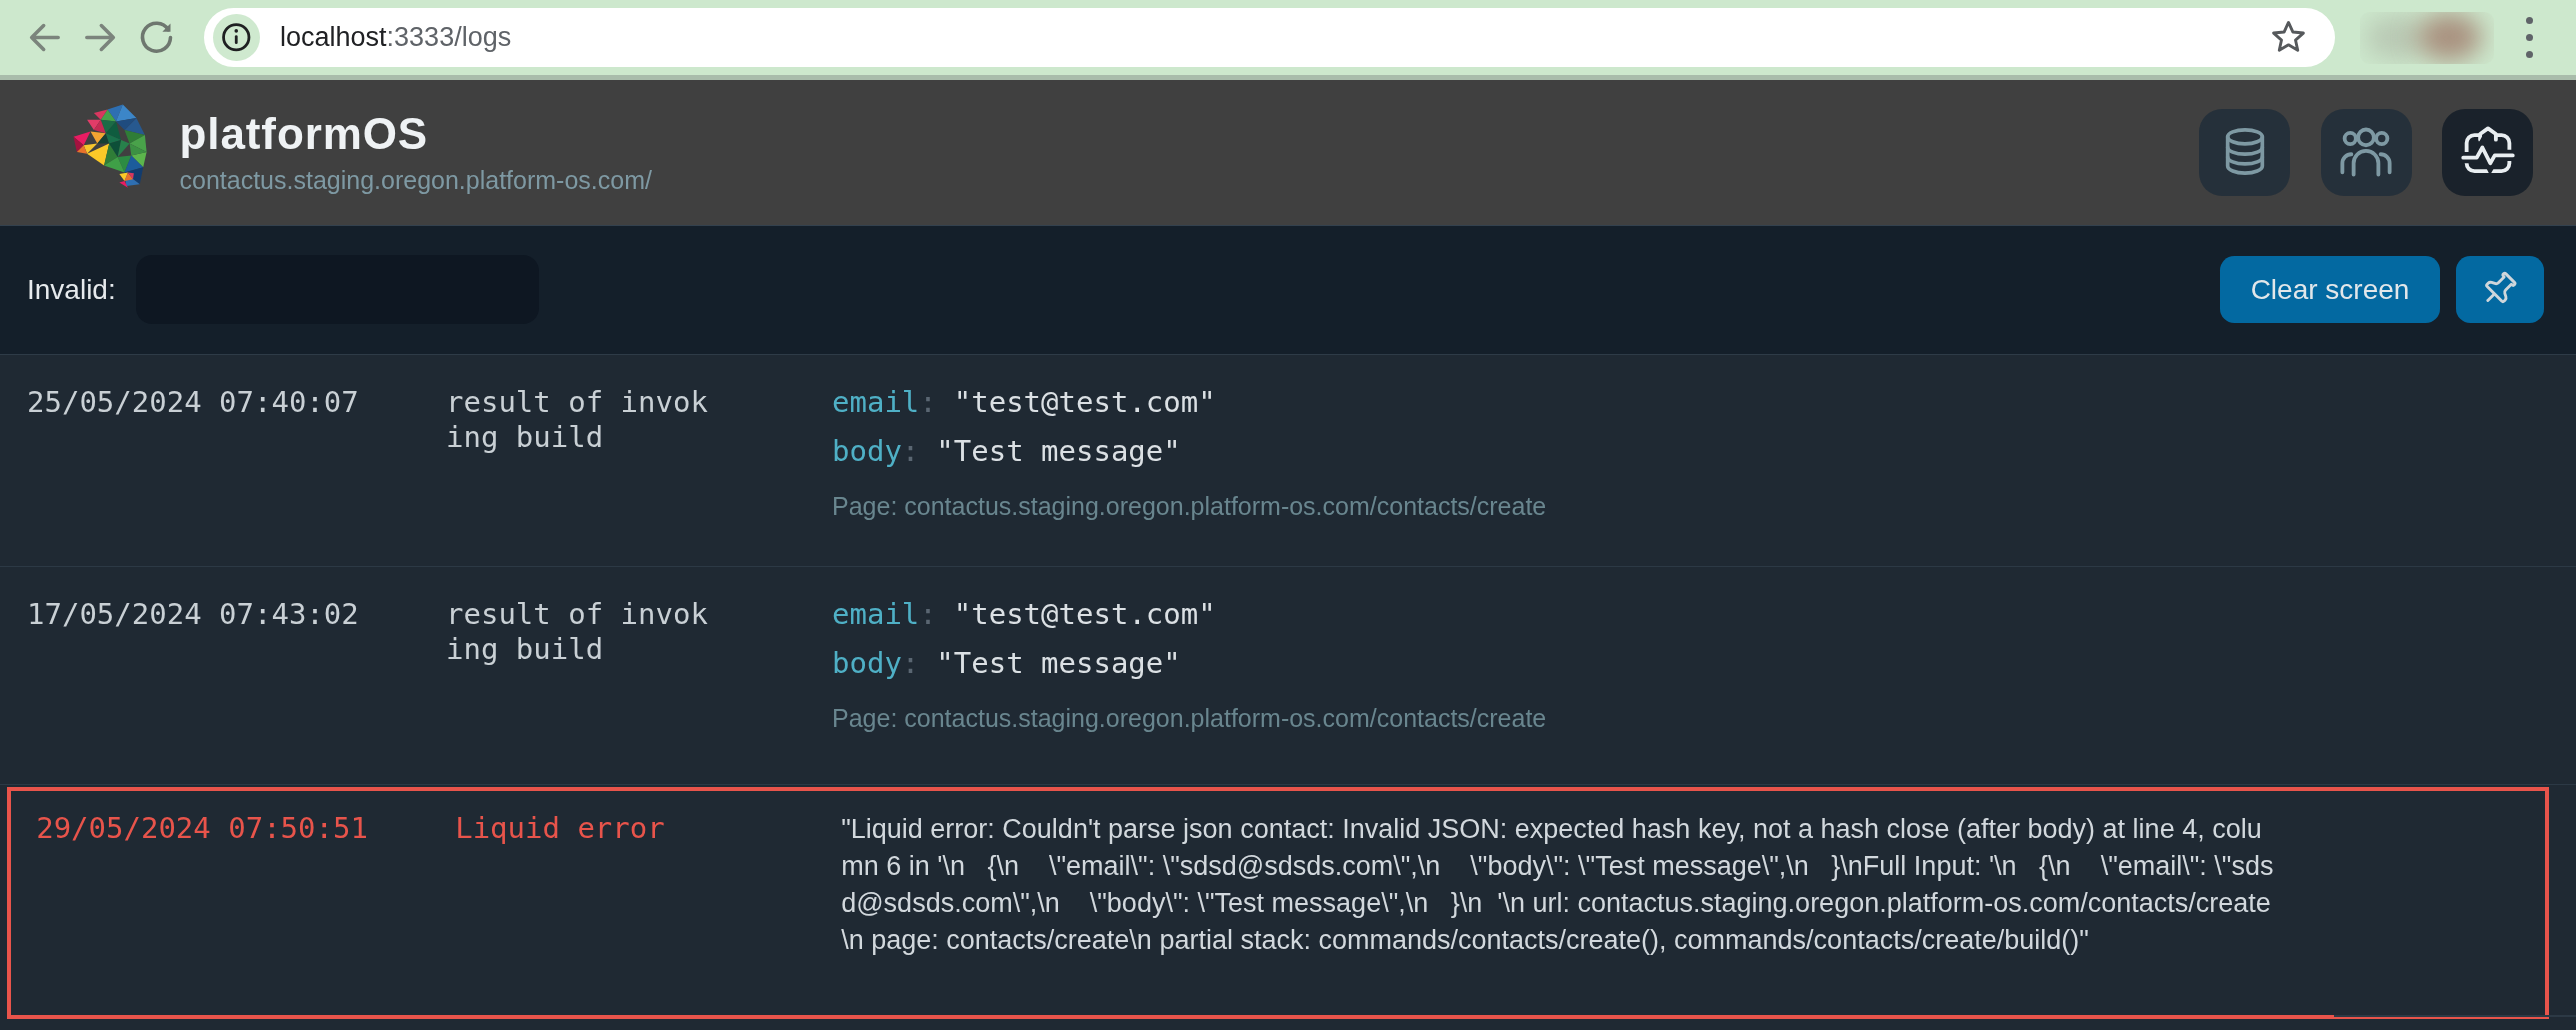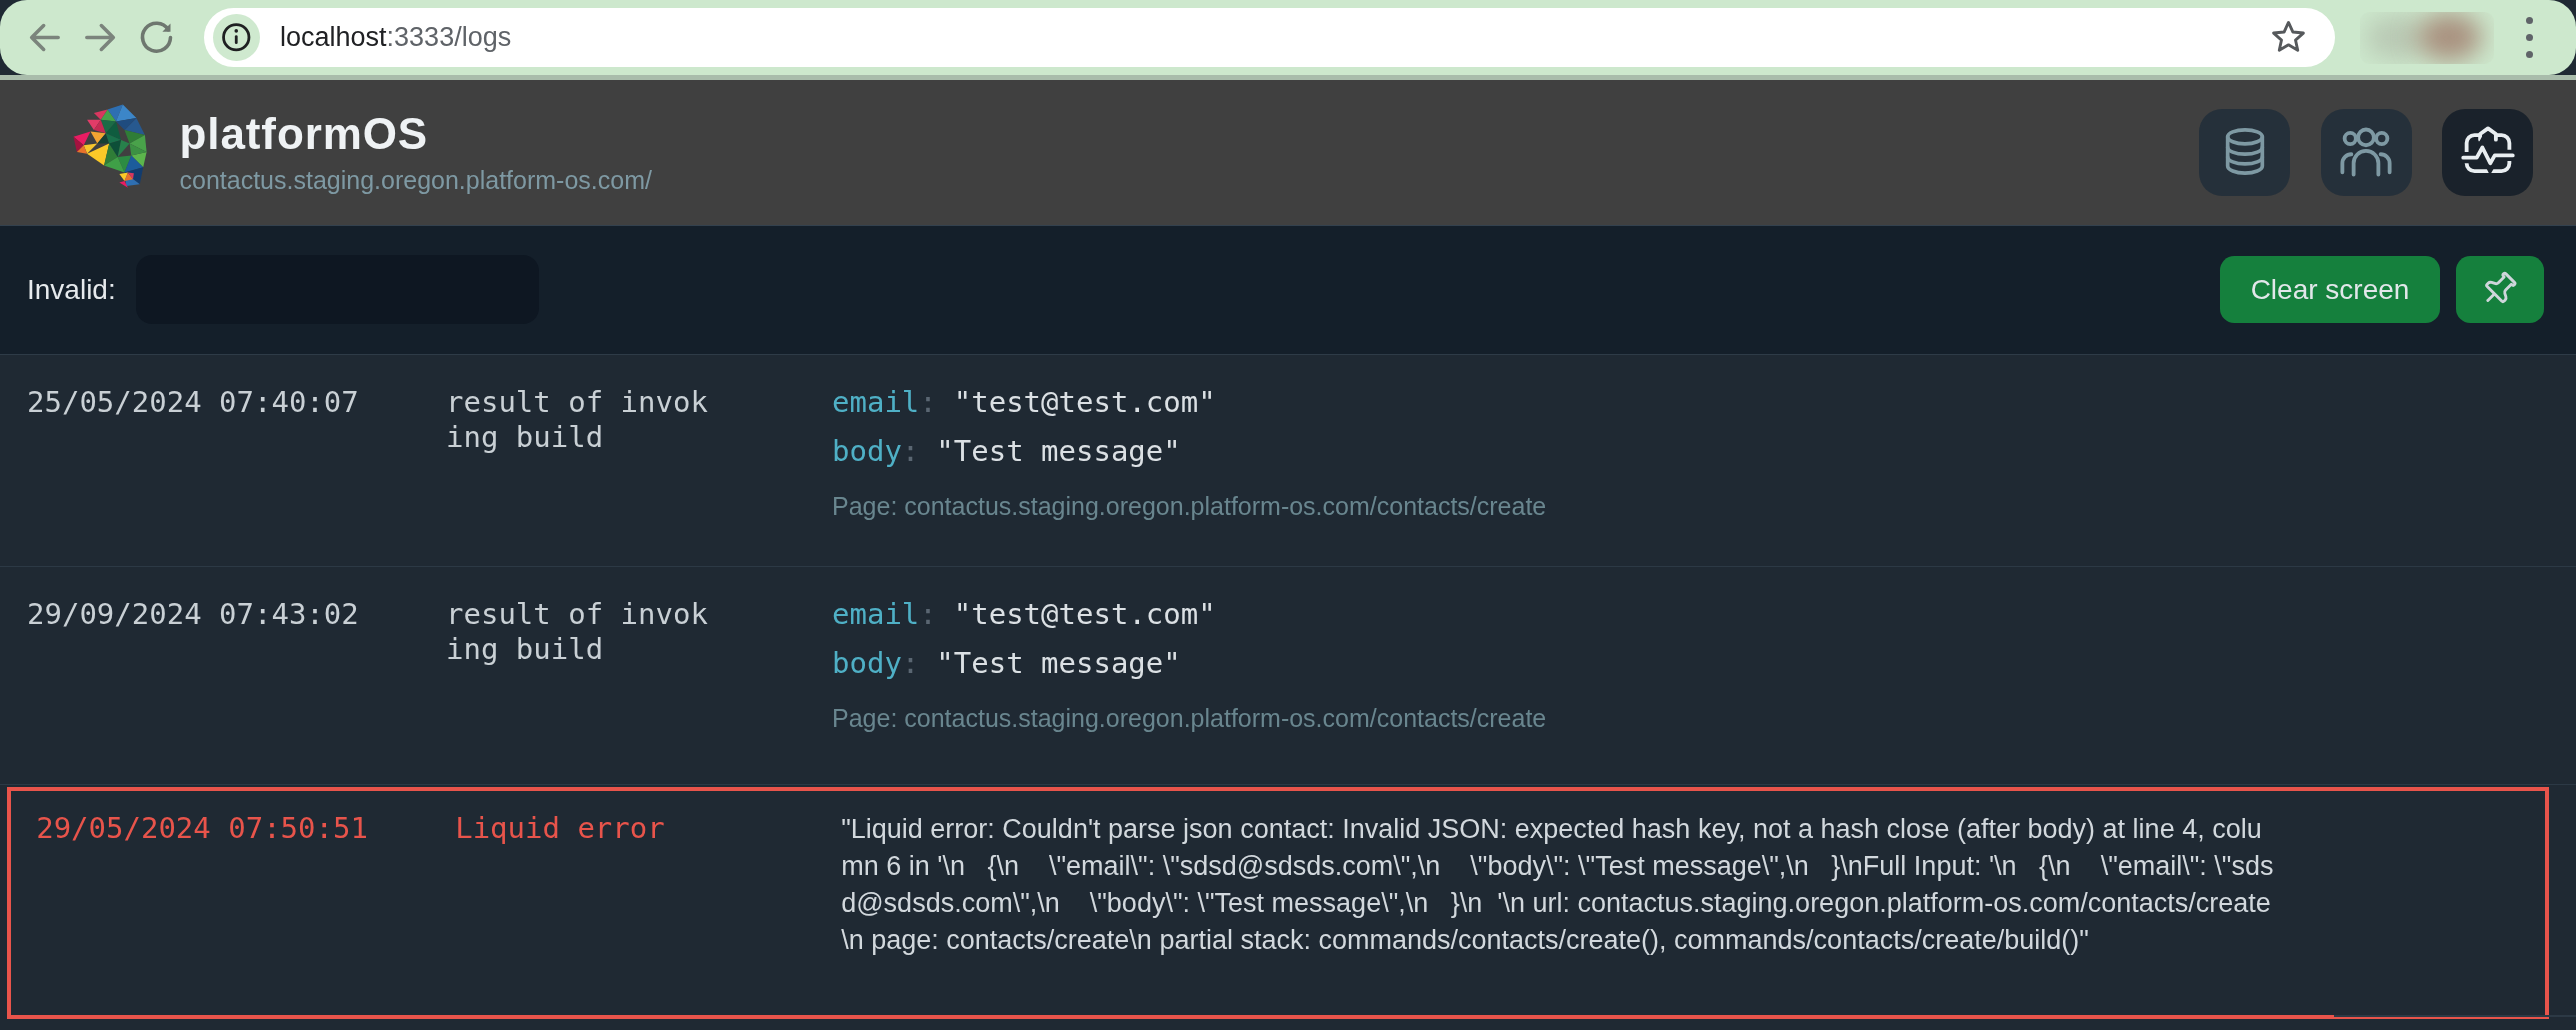--- a/index.html
+++ b/index.html
@@ -1,21 +1,21 @@
 <!DOCTYPE html>
 <html style="font-size:14.3px"><head>
 <meta charset="utf-8">
 <style>
   * { margin:0; padding:0; box-sizing:border-box; }
   html,body { width:2576px; height:1031px; }
   body { font-family:"Liberation Sans", sans-serif; background:#1f2933; overflow:hidden; }
   .page { position:relative; width:2576px; height:1031px; }
 
   
-  .chrome { height:75px; background:#cde8cd; display:flex; align-items:center; padding:2px 16px;border-radius:27px; }
+  .chrome { height:75px; background:#cde8cd; display:flex; align-items:center; padding:2px 16px; }
   .chrome-edge { height:4.5px; background:#a9bcab; }
   .nav-btn { width:56px; height:56px; border-radius:50%; display:flex; align-items:center; justify-content:center; flex:0 0 auto; }
   .nav-btn svg { display:block; }
   .url-pill { flex:0 0 auto; width:2131px; height:59px; background:#ffffff; border-radius:30px; display:flex; align-items:center; margin-left:20px; padding:0 23px 0 9px; }
   .site-chip { width:47px; height:47px; border-radius:50%; background:#cfe9cf; display:flex; align-items:center; justify-content:center; flex:0 0 auto; }
   .url-text { font-size:27px; margin-left:20px; color:#202124; white-space:nowrap; flex:1 1 auto; }
   .url-text .muted { color:#5f6368; }
   .star-btn { width:47px; height:47px; display:flex; align-items:center; justify-content:center; flex:0 0 auto; }
   .avatar { width:134px; height:52px; border-radius:9px; margin-left:25px; overflow:hidden; position:relative; flex:0 0 auto; }
   .avatar .blob1 { position:absolute; left:5.4px; top:3.6px; width:63px; height:45px; background:#b9c9b4; border-radius:50%; filter:blur(12.5px); }
@@ -30,21 +30,21 @@
   .app-title { font-size:44px; font-weight:bold; color:#eff2f4; letter-spacing:0.9px; line-height:50px; }
   .instance { font-size:25px; color:#7e99a3; margin-top:7.2px; }
   .spacer { flex:1 1 auto; }
   .icon-btn { width:91px; height:87px; border-radius:23px; background:#25303a; display:flex; align-items:center; justify-content:center; margin-left:30.5px; flex:0 0 auto; }
   .icon-btn.active { background:#1a222b; }
 
   
   .filter-bar { height:129px; background:#141f2a; border-bottom:1.8px solid #2e3b47; display:flex; align-items:center; padding:0 32px 0 27px; }
   .filter-label { font-size:28px; color:#e6eaed; }
   .filter-input { width:403px; height:69px; margin-left:20px; background:#0e1722; border:none; border-radius:16px; color:#dfe4e8; font-size:27px; padding:0 21.5px; outline:none; font-family:"Liberation Sans",sans-serif; }
-  .btn { height:67px; background:#15803d; border-radius:14.3px; color:#e2e7ea; font-size:28px; display:flex; align-items:center; justify-content:center; border:none; }
+  .btn { height:67px; background:#0369a1; border-radius:14.3px; color:#e2e7ea; font-size:28px; display:flex; align-items:center; justify-content:center; border:none; }
   .clear-btn { width:220px; }
   .pin-btn { width:88px; margin-left:16px; }
 
   
   .log-row { display:flex; padding:30.5px 0 0 27px; border-bottom:1.8px solid #2c3945; }
   #row-0 { height:212px; }
   #row-1 { height:218px; }
   .col-ts { flex:0 0 419px; }
   .col-type { flex:0 0 386px; }
   .col-msg { flex:0 0 1470px; }
@@ -214,21 +214,21 @@
           <div class="type-text">result of invoking build</div>
         </div>
       <div class="col-msg">
         <div class="kv-line mono"><span class="k">email</span><span class="sep">:</span><span class="v">"test@test.com"</span></div>
         <div class="kv-line mono"><span class="k">body</span><span class="sep">:</span><span class="v">"Test message"</span></div>
         <div class="page-line">Page: contactus.staging.oregon.platform-os.com/contacts/create</div>
       </div>
     </div>
 
     <div class="log-row" id="row-1">
-      <div class="col-ts mono">29/09/2024 07:43:02</div>
+      <div class="col-ts mono">17/05/2024 07:43:02</div>
       <div class="col-type mono">
           <div class="type-text">result of invoking build</div>
         </div>
       <div class="col-msg">
         <div class="kv-line mono"><span class="k">email</span><span class="sep">:</span><span class="v">"test@test.com"</span></div>
         <div class="kv-line mono"><span class="k">body</span><span class="sep">:</span><span class="v">"Test message"</span></div>
         <div class="page-line">Page: contactus.staging.oregon.platform-os.com/contacts/create</div>
       </div>
     </div>
 

